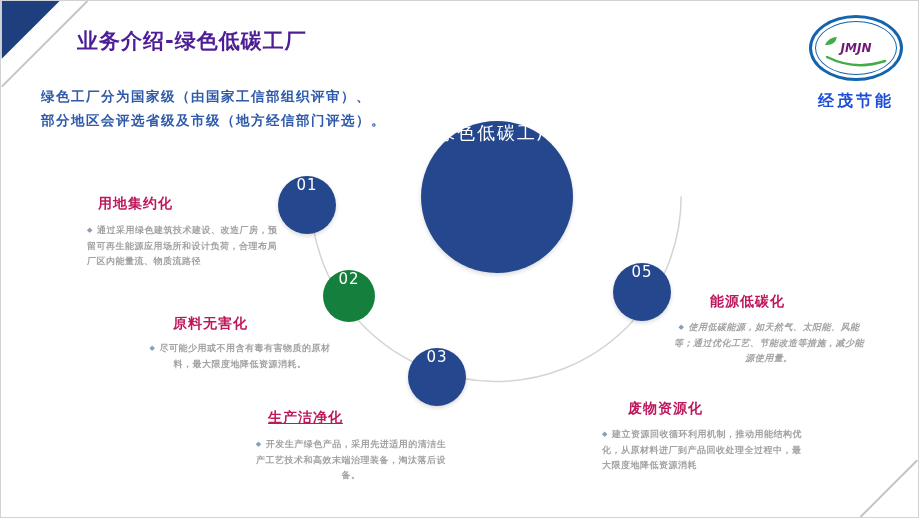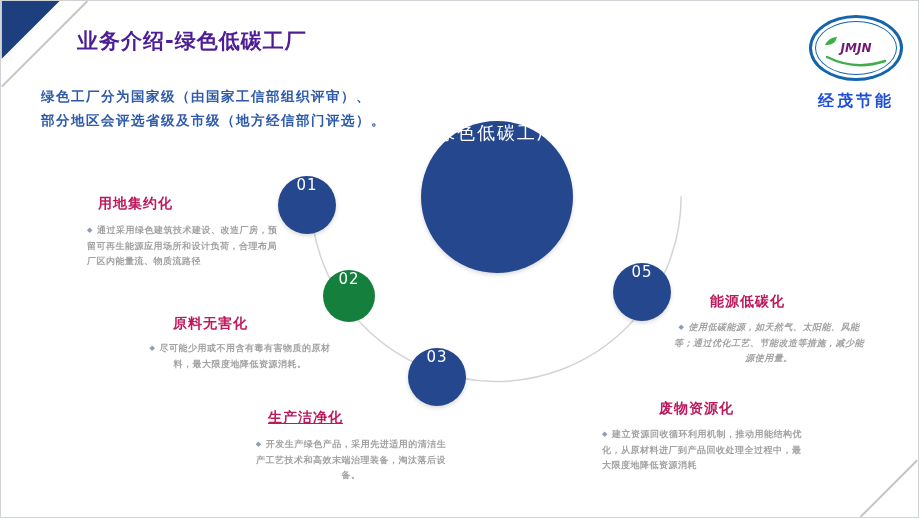--- a/index.html
+++ b/index.html
@@ -188,21 +188,21 @@
   <div class="sec-title" style="left:172px; top:314px;">原料无害化</div>
   <div class="desc" style="left:143px; top:340px; width:192px; text-align:center;">
     <span class="bullet">◆</span><span>尽可能少用或不用含有毒有害物质的原材料，最大限度地降低资源消耗。</span>
   </div>
 
   <div class="sec-title" style="left:267px; top:408px;text-decoration:underline;">生产洁净化</div>
   <div class="desc" style="left:252px; top:436px; width:196px; text-align:center;">
     <span class="bullet">◆</span><span>开发生产绿色产品，采用先进适用的清洁生产工艺技术和高效末端治理装备，淘汰落后设备。</span>
   </div>
 
-  <div class="sec-title" style="left:627px; top:399px;margin-left:31px;">废物资源化</div>
+  <div class="sec-title" style="left:627px; top:399px;">废物资源化</div>
   <div class="desc" style="left:601px; top:426px; width:206px; text-align:left;">
     <span class="bullet">◆</span><span>建立资源回收循环利用机制，推动用能结构优化，从原材料进厂到产品回收处理全过程中，最大限度地降低资源消耗</span>
   </div>
 
   <div class="sec-title" style="left:709px; top:292px;">能源低碳化</div>
   <div class="desc" style="left:672px; top:319px; width:192px; text-align:center;font-style:italic;">
     <span class="bullet">◆</span><span>使用低碳能源，如天然气、太阳能、风能等；通过优化工艺、节能改造等措施，减少能源使用量。</span>
   </div>
 
 </div>

